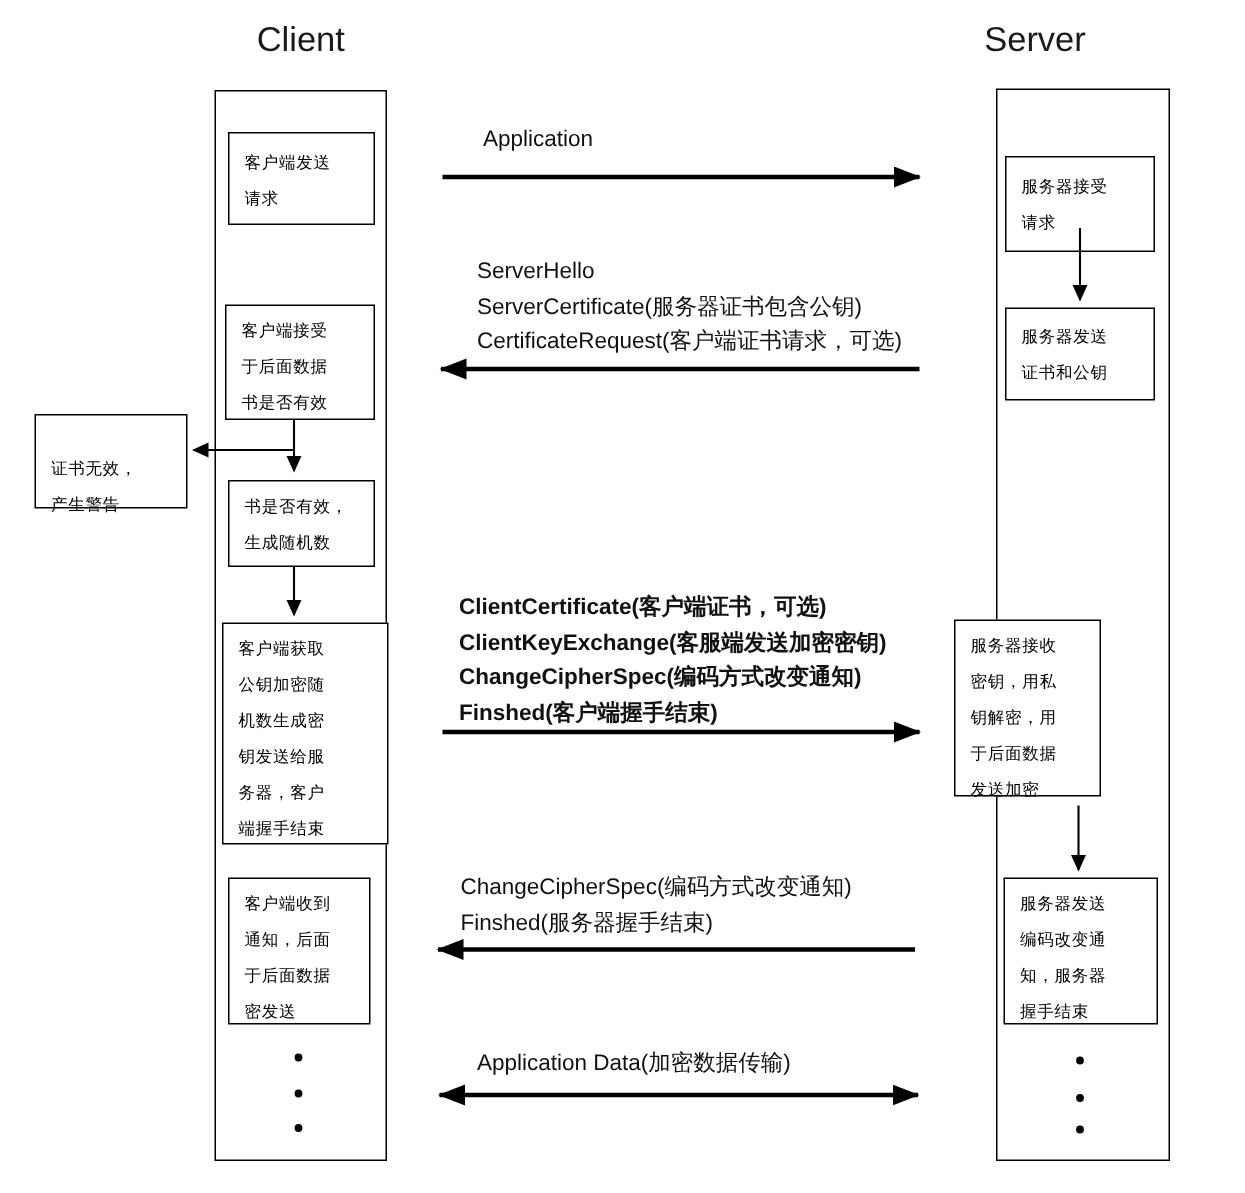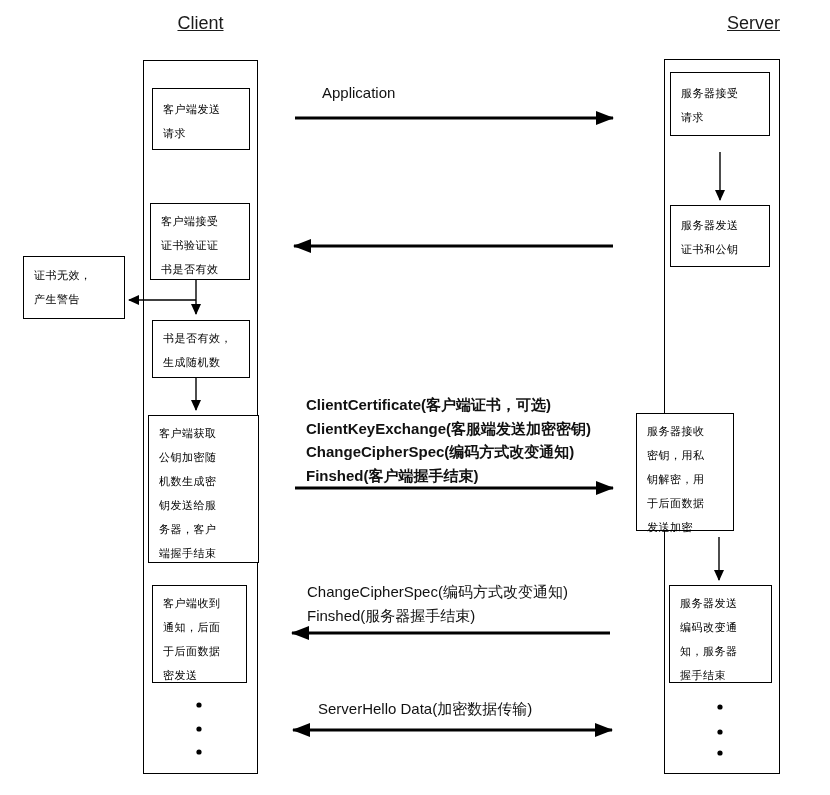--- a/index.html
+++ b/index.html
@@ -1,89 +1,92 @@
 <!DOCTYPE html>
 <html><head>
 <meta charset="utf-8">
 <style>
   html,body{margin:0;padding:0;background:#ffffff;}
   .stage{
     position:relative;width:830px;height:795px;background:#ffffff;overflow:hidden;
     font-family:"Liberation Sans","DejaVu Sans",sans-serif;color:#000;
   }
   .col-title{
-    position:absolute;top:13px;font-size:18px;color:#1a1a1a;text-align:center;text-decoration:underline;
+    position:absolute;top:13px;font-size:23px;color:#1a1a1a;text-align:center;
   }
   .lifeline{
     position:absolute;border:1.5px solid #000;background:#fff;box-sizing:border-box;
   }
   .box{
     position:absolute;border:1px solid #000;background:#fff;box-sizing:border-box;
     font-size:11px;line-height:24px;padding:5px 6px 4px 10px;
     white-space:pre-line;letter-spacing:0.5px;
   }
   .msg-label{
     position:absolute;font-size:15px;line-height:23.5px;white-space:pre-line;color:#111;
   }
   .arrows{position:absolute;left:0;top:0;}
 </style>
 </head>
 <body>
 
 <div class="stage">
 
   <div class="col-title" style="left:143px;width:115px;">Client</div>
-  <div class="col-title" style="left:664px;width:116px;text-align:right;">Server</div>
+  <div class="col-title" style="left:632px;width:116px;">Server</div>
 
   <div class="lifeline" style="left:143px;top:60px;width:115px;height:714px;"></div>
   <div class="lifeline" style="left:664px;top:59px;width:116px;height:715px;"></div>
 
   <div class="box" style="left:152px;top:88px;width:98px;height:62px;padding-top:8px;">客户端发送
 请求</div>
   <div class="box" style="left:150px;top:203px;width:100px;height:77px;">客户端接受
-证书验证证
+于后面数据
 书是否有效</div>
   <div class="box" style="left:152px;top:320px;width:98px;height:58px;">书是否有效，
 生成随机数</div>
   <div class="box" style="left:148px;top:415px;width:111px;height:148px;">客户端获取
 公钥加密随
 机数生成密
 钥发送给服
 务器，客户
 端握手结束</div>
   <div class="box" style="left:152px;top:585px;width:95px;height:98px;">客户端收到
 通知，后面
 于后面数据
 密发送</div>
 
-  <div class="box" style="left:23px;top:256px;width:102px;height:63px;padding-top:6px;">证书无效，
+  <div class="box" style="left:23px;top:276px;width:102px;height:63px;padding-top:24px;">证书无效，
 产生警告</div>
 
-  <div class="box" style="left:670px;top:72px;width:100px;height:64px;padding-top:8px;">服务器接受
+  <div class="box" style="left:670px;top:104px;width:100px;height:64px;padding-top:8px;">服务器接受
 请求</div>
   <div class="box" style="left:670px;top:205px;width:100px;height:62px;padding-top:7px;">服务器发送
 证书和公钥</div>
   <div class="box" style="left:636px;top:413px;width:98px;height:118px;">服务器接收
 密钥，用私
 钥解密，用
 于后面数据
 发送加密</div>
   <div class="box" style="left:669px;top:585px;width:103px;height:98px;">服务器发送
 编码改变通
 知，服务器
 握手结束</div>
 
   <div class="msg-label" style="left:322px;top:81px;">Application</div>
+  <div class="msg-label" style="left:318px;top:169px;">ServerHello
+ServerCertificate(服务器证书包含公钥)
+CertificateRequest(客户端证书请求，可选)</div>
   <div class="msg-label" style="left:306px;top:393px;font-weight:bold;">ClientCertificate(客户端证书，可选)
 ClientKeyExchange(客服端发送加密密钥)
 ChangeCipherSpec(编码方式改变通知)
 Finshed(客户端握手结束)</div>
   <div class="msg-label" style="left:307px;top:580px;">ChangeCipherSpec(编码方式改变通知)
 Finshed(服务器握手结束)</div>
-  <div class="msg-label" style="left:318px;top:697px;">ServerHello Data(加密数据传输)</div>
+  <div class="msg-label" style="left:318px;top:697px;">Application Data(加密数据传输)</div>
 
   <svg class="arrows" width="830" height="795">
     <defs>
       <marker id="bighead" markerUnits="userSpaceOnUse" markerWidth="20" markerHeight="16" refX="17" refY="7" orient="auto-start-reverse">
         <path d="M0,0 L18,7 L0,14 Z" fill="#000"></path>
       </marker>
       <marker id="smallhead" markerUnits="userSpaceOnUse" markerWidth="12" markerHeight="11" refX="10" refY="5" orient="auto-start-reverse">
         <path d="M0,0 L11,5 L0,10 Z" fill="#000"></path>
       </marker>
     </defs>

